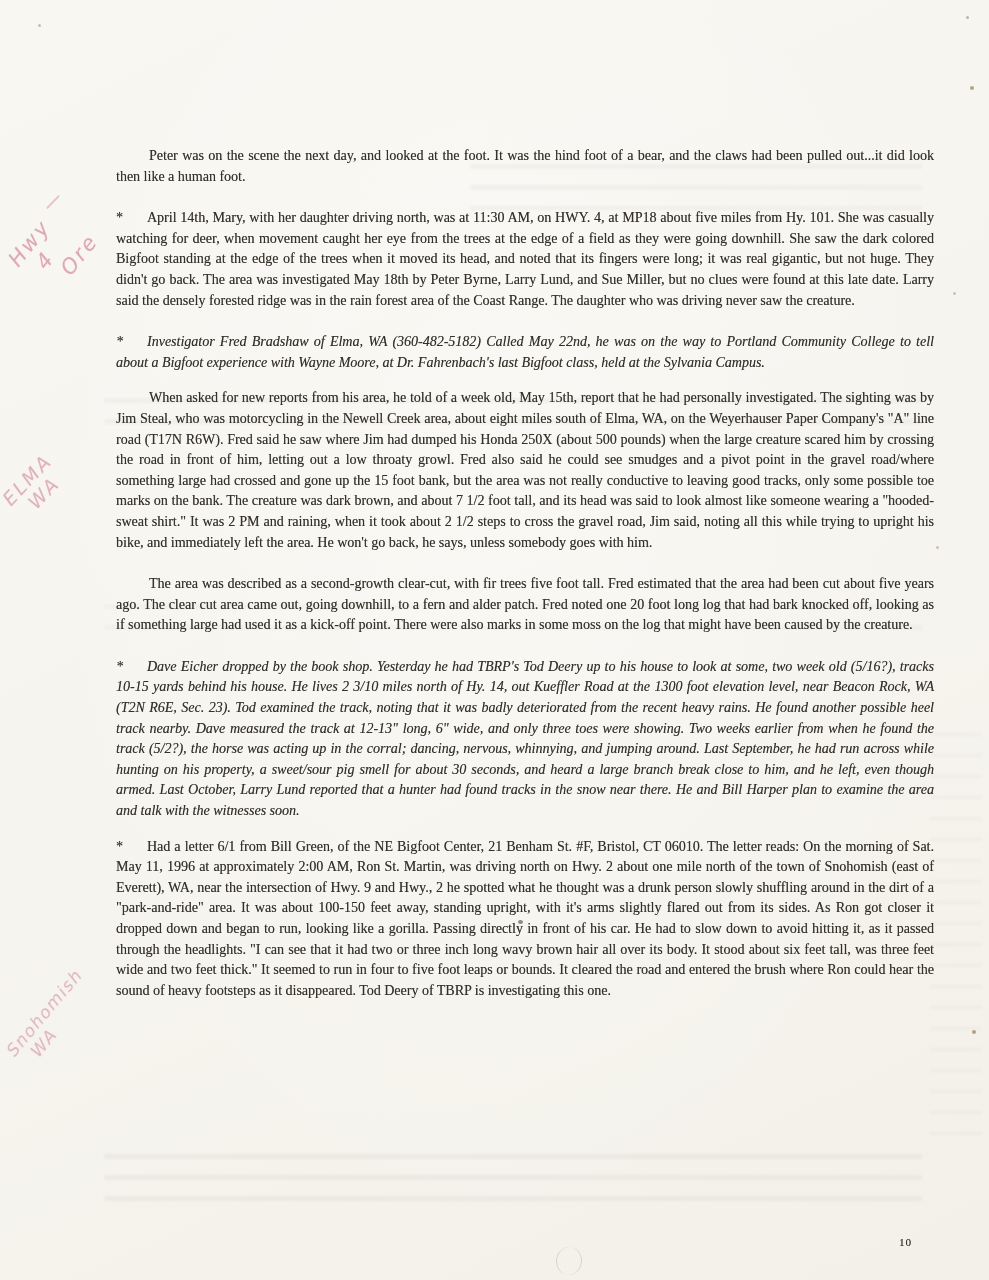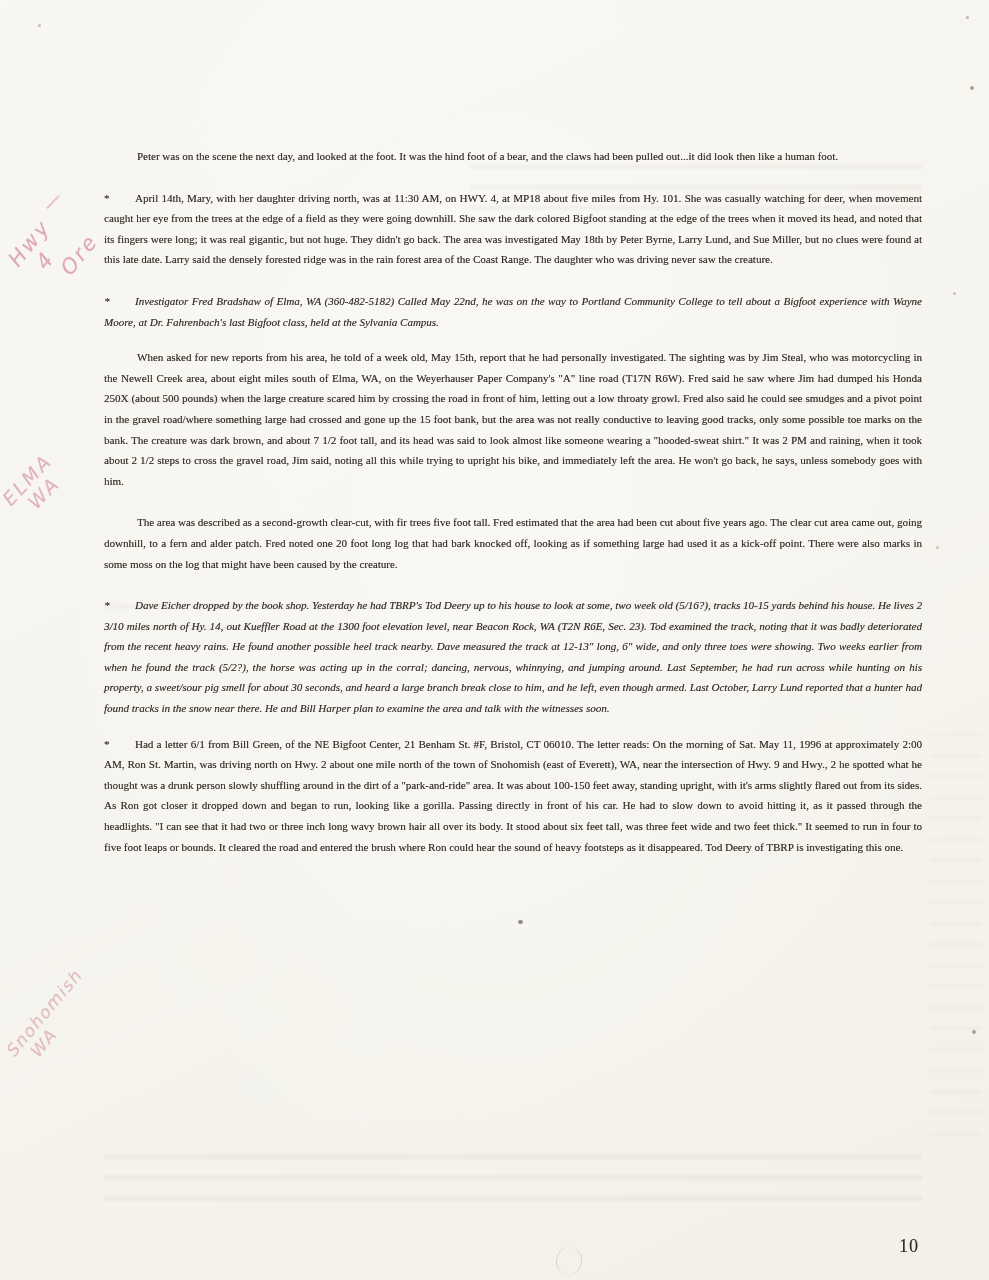--- a/index.html
+++ b/index.html
@@ -14,24 +14,24 @@
     margin: 0 auto;
     background:
       radial-gradient(ellipse at 50% 40%, rgba(255,255,255,0.35), rgba(0,0,0,0) 70%),
       linear-gradient(155deg, #f9f7f2 0%, #f6f4ee 55%, #f2f0e8 100%);
     overflow: hidden;
     font-family: "Liberation Serif", "DejaVu Serif", serif;
     color: #33302a;
   }
   .content {
     position: absolute;
-    left: 104px;
+    left: 116px;
     top: 146px;
     width: 818px;
-    font-size: 11px;
+    font-size: 14px;
     line-height: 20.6px;
     text-align: justify;
     text-shadow: 0.2px 0.2px 0.5px rgba(60,55,45,0.55);
   }
   .content p {
     margin: 0 0 21px 0;
   }
   .content p.tight {
     margin-bottom: 15px;
     font-style: italic;
@@ -64,21 +64,21 @@
     left: 44px; top: 201px;
     width: 18px; height: 2px;
     background: rgba(205,125,145,0.40);
     transform: rotate(-46deg);
     border-radius: 2px;
   }
   .page-num {
     position: absolute;
     left: 899px;
     top: 1236px;
-    font-size: 18px;
+    font-size: 11px;
     letter-spacing: 1px;
     text-shadow: 0.2px 0.2px 0.5px rgba(60,55,45,0.5);
   }
   
   .ghost {
     position: absolute;
     background: repeating-linear-gradient(
       180deg,
       rgba(0,0,0,0) 0px, rgba(0,0,0,0) 12px,
       rgba(112,102,84,0.16) 12px, rgba(112,102,84,0.16) 17px,

